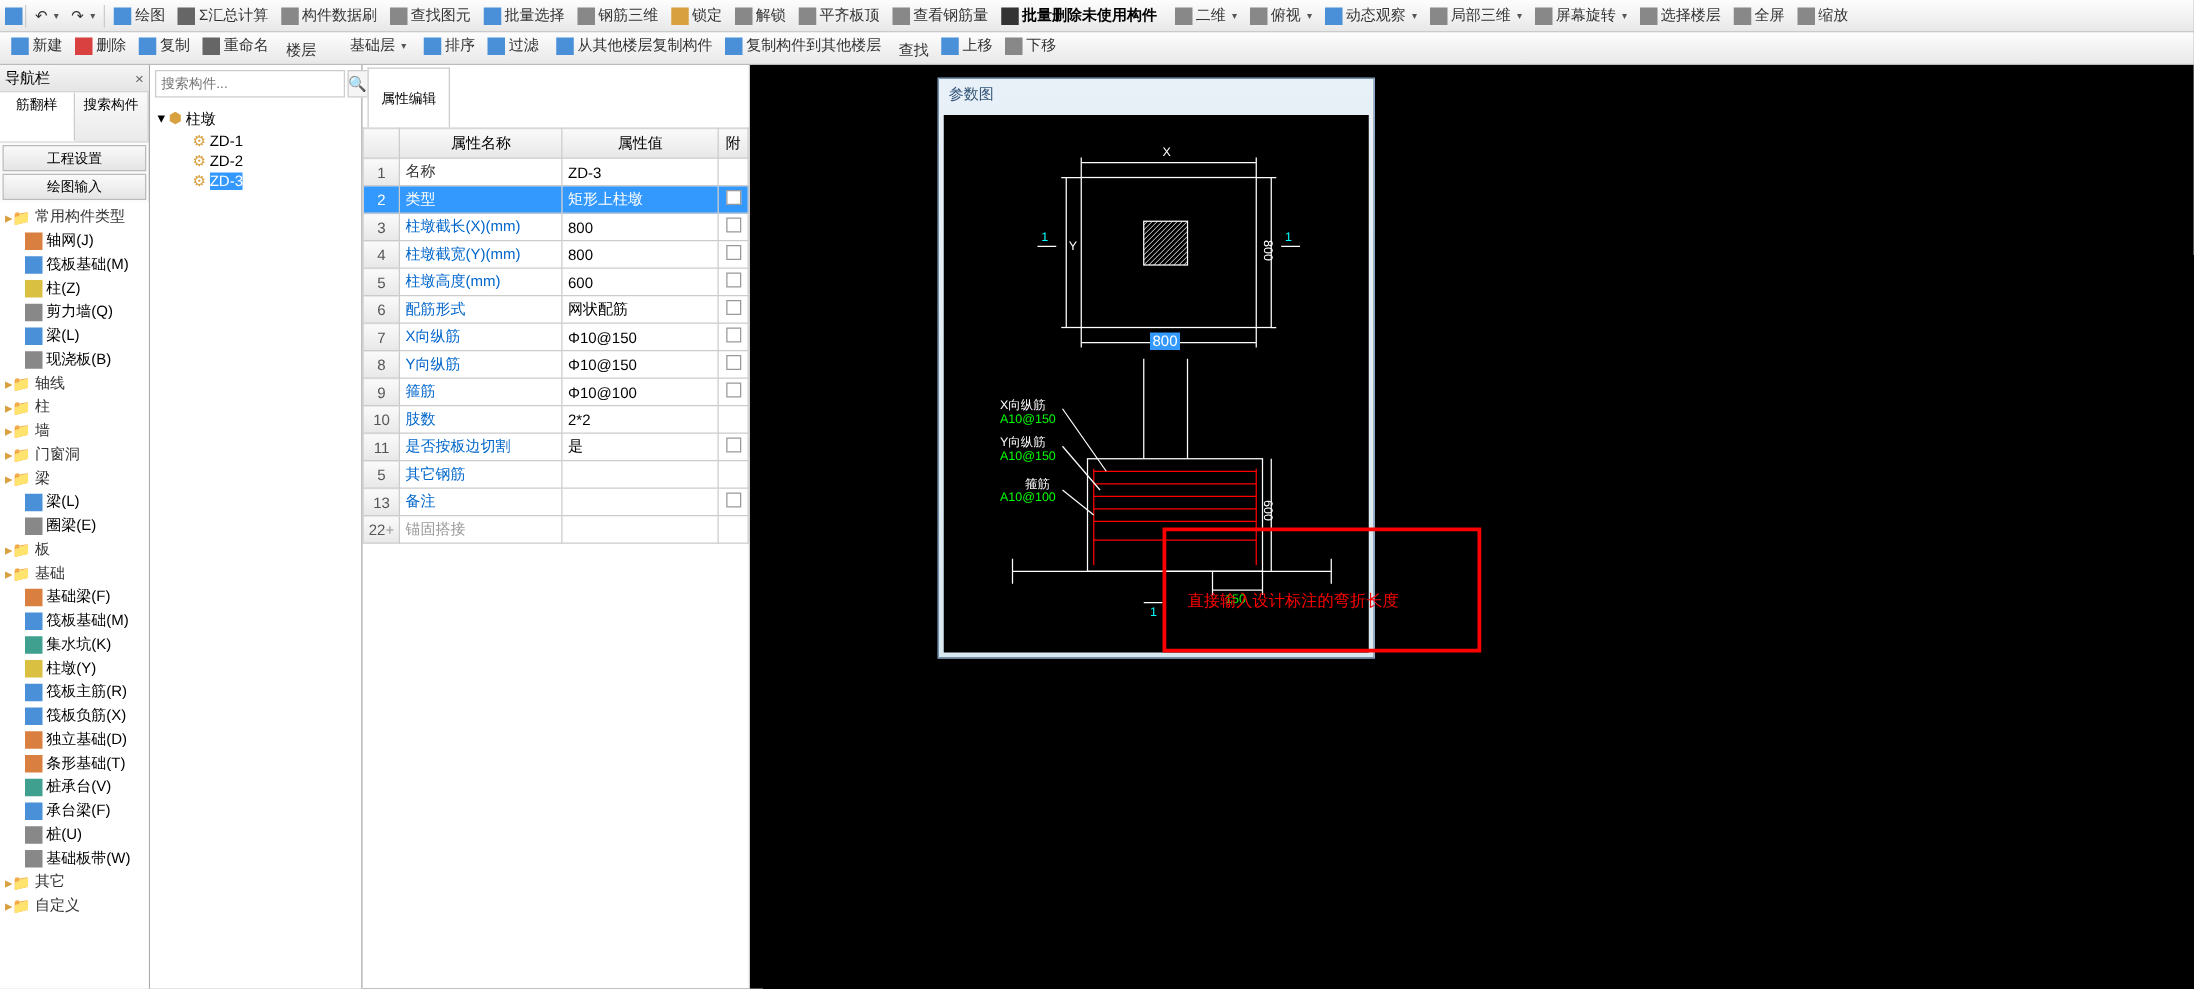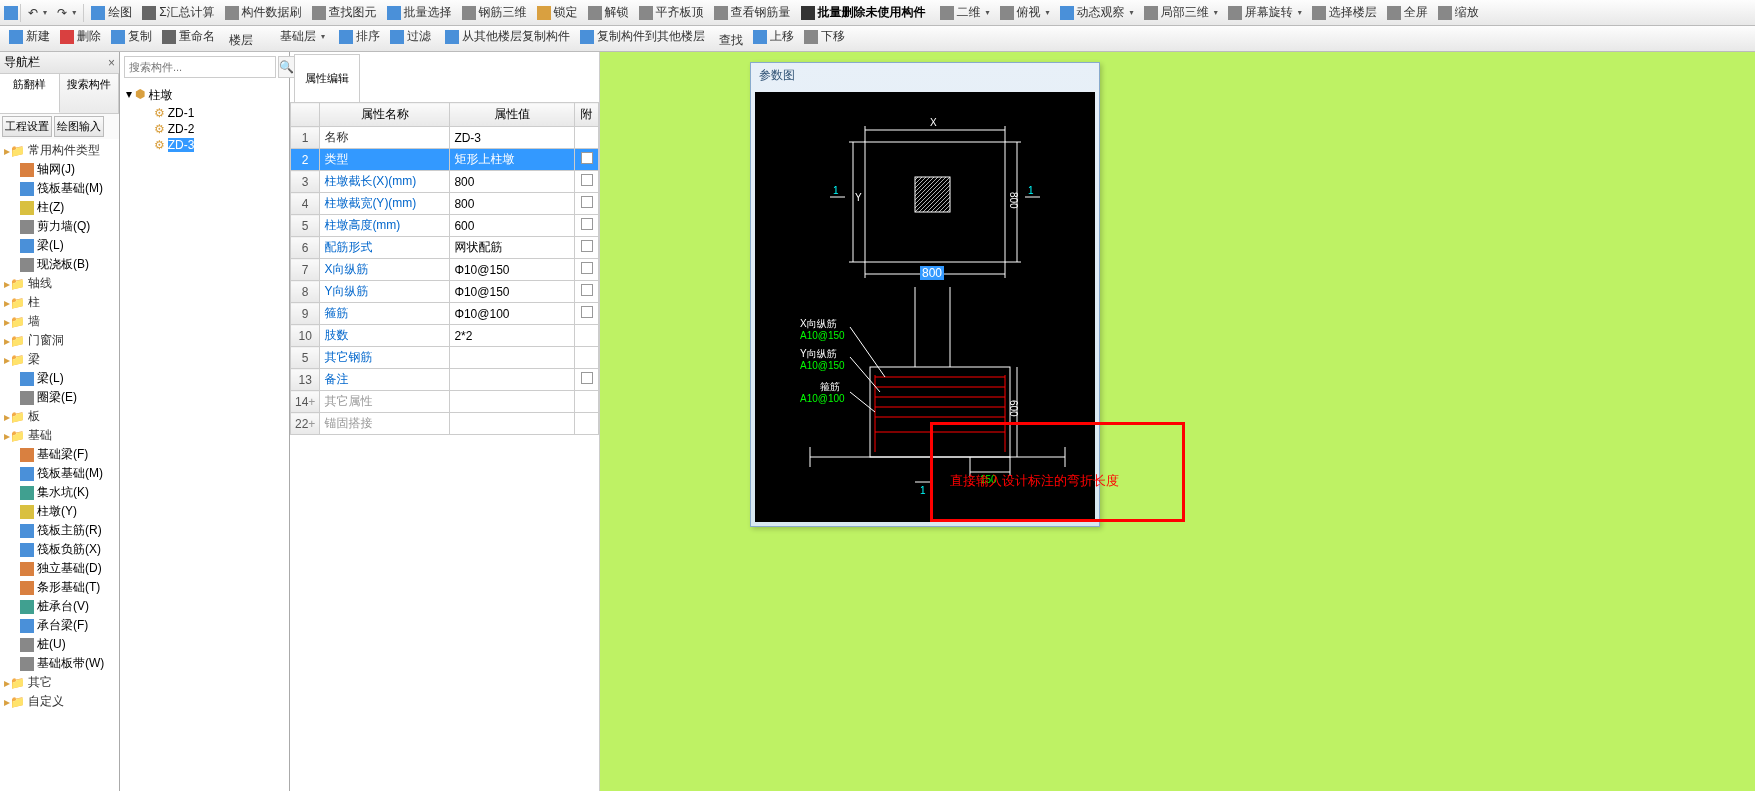--- a/index.html
+++ b/index.html
@@ -9,21 +9,21 @@
 .toolbar-sep{width:1px;height:18px;background:#ccc;margin:0 2px}
 .tb-icon{width:14px;height:14px;display:inline-block}
 .dropdown-arrow{font-size:8px;color:#555;margin-left:2px}
 .main-area{display:flex;height:calc(100% - 52px)}
 .left-panel{width:120px;border-right:1px solid #aaa;display:flex;flex-direction:column;background:#fafafa}
 .panel-header{display:flex;align-items:center;height:22px;background:linear-gradient(#f5f5f5,#e5e5e5);border-bottom:1px solid #ccc;padding:0 4px;font-size:11px}
 .panel-header .close-x{margin-left:auto;cursor:pointer;color:#666}
 .tab-row{display:flex;height:40px;border-bottom:1px solid #ccc}
 .tab{flex:1;text-align:center;line-height:20px;border-right:1px solid #ccc;background:linear-gradient(#fafafa,#eaeaea);cursor:pointer;font-size:11px}
 .tab.active{background:#fff;border-bottom:1px solid #fff}
-.button-row{display:flex;padding:2px;gap:2px}
+.button-row{display:flex;flex-direction:column;padding:2px;gap:2px}
 .btn{background:linear-gradient(#fafafa,#e5e5e5);border:1px solid #bbb;padding:2px;text-align:center;cursor:pointer;font-size:11px}
 .tree{flex:1;overflow:auto;background:#fff;padding:2px;font-size:11px}
 .tree-item{display:flex;align-items:center;padding:1px 2px;cursor:pointer;gap:3px}
 .tree-folder{color:#333;font-weight:normal}
 .tree-child{padding-left:18px}
 .tree-icon{width:14px;height:14px;display:inline-block}
 .mid-panel{width:170px;border-right:1px solid #aaa;display:flex;flex-direction:column;background:#fff}
 .search-row{display:flex;padding:4px;gap:2px}
 .search-input{flex:1;border:1px solid #ccc;padding:2px 4px;color:#999;font-size:11px}
 .search-btn{width:22px;height:22px;border:1px solid #ccc;background:#f5f5f5;cursor:pointer;display:flex;align-items:center;justify-content:center}
@@ -36,21 +36,21 @@
 .prop-table{border-collapse:collapse;width:100%;font-size:11px}
 .prop-table th{background:linear-gradient(#fafafa,#e8e8e8);border:1px solid #ccc;padding:3px 4px;font-weight:normal;text-align:center}
 .prop-table td{border:1px solid #ccc;padding:2px 4px;height:18px}
 .prop-table .row-num{background:linear-gradient(#fafafa,#e8e8e8);text-align:center;width:28px;color:#555}
 .prop-table .prop-name{color:#0066cc;width:130px}
 .prop-table .prop-name.black{color:#333}
 .prop-table .sel-row td{background:#3399ff;color:#fff}
 .prop-table .attach{width:24px;text-align:center}
 .prop-table .expand{color:#999}
 .checkbox{width:12px;height:12px;border:1px solid #999;display:inline-block;background:#fff}
-.canvas-area{flex:1;background:#bef264;position:relative}
+.canvas-area{flex:1;background:#000000;position:relative}
 .param-panel{position:absolute;left:150px;top:10px;width:350px;background:linear-gradient(#e8f0f8,#d8e8f0);border:1px solid #88aacc;box-shadow:2px 2px 5px rgba(0,0,0,0.2)}
 .param-title{padding:4px 8px;color:#335577;font-size:12px}
 .param-canvas{margin:4px;background:#000;height:430px;position:relative;color:#fff;font-size:11px}
 .red-box{position:absolute;left:330px;top:370px;width:255px;height:100px;border:3px solid red}
 .red-text{position:absolute;left:350px;top:420px;color:red;font-size:13px}
 .dim-text{color:#fff;font-size:10px}
 .green-text{color:#0f0;font-size:10px}
 .cyan-text{color:#0ff;font-size:10px}
 .highlight-dim{background:#3399ff;color:#fff;padding:0 2px}
 </style>
@@ -294,36 +294,36 @@
       <td>Φ10@100</td>
       <td class="attach"><span class="checkbox"></span></td>
     </tr>
           <tr class="">
       <td class="row-num">10</td>
       <td class="prop-name" style="">肢数</td>
       <td>2*2</td>
       <td class="attach"></td>
     </tr>
           <tr class="">
+      <td class="row-num">11</td>
+      <td class="prop-name" style="">是否按板边切割</td>
+      <td>是</td>
+      <td class="attach"><span class="checkbox"></span></td>
+    </tr>
+          <tr class="">
       <td class="row-num">5</td>
       <td class="prop-name" style="">其它钢筋</td>
       <td></td>
       <td class="attach"></td>
     </tr>
           <tr class="">
       <td class="row-num">13</td>
       <td class="prop-name" style="">备注</td>
       <td></td>
       <td class="attach"><span class="checkbox"></span></td>
-    </tr>
-          <tr class="">
-      <td class="row-num">14<span class="expand">+</span> </td>
-      <td class="prop-name black" style="color:#999">其它属性</td>
-      <td></td>
-      <td class="attach"></td>
     </tr>
           <tr class="">
       <td class="row-num">22<span class="expand">+</span> </td>
       <td class="prop-name black" style="color:#999">锚固搭接</td>
       <td></td>
       <td class="attach"></td>
     </tr>
         </tbody>
     </table>
   </div>

